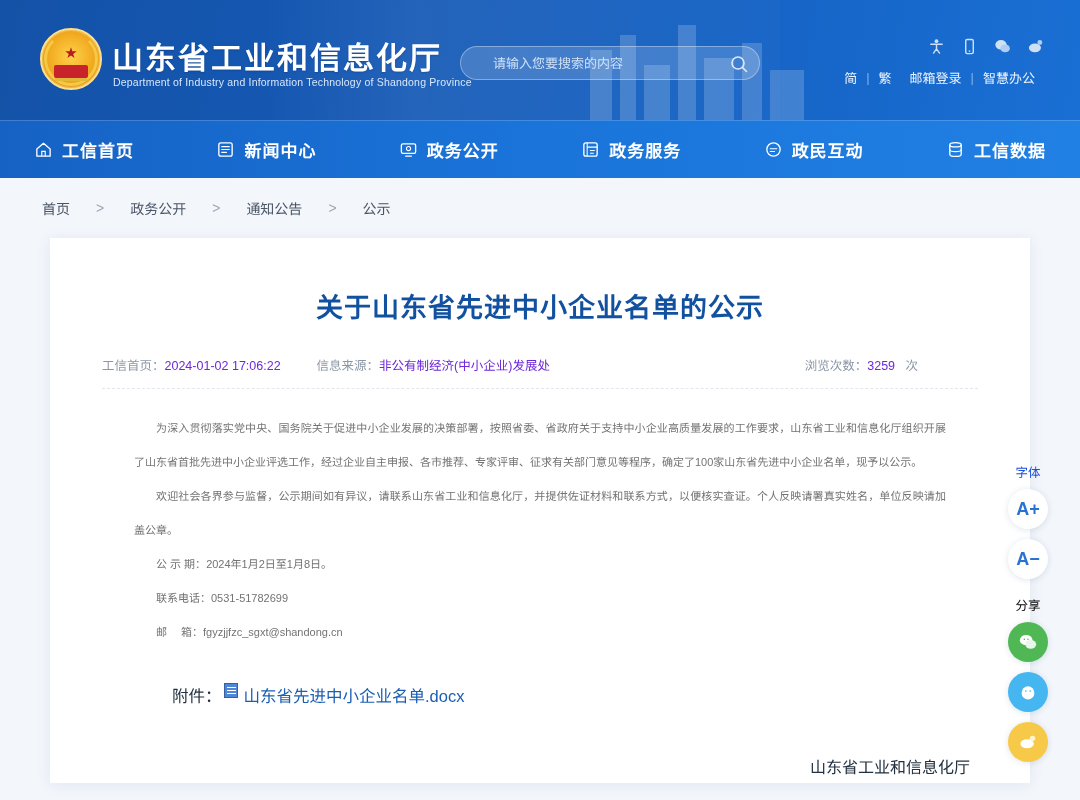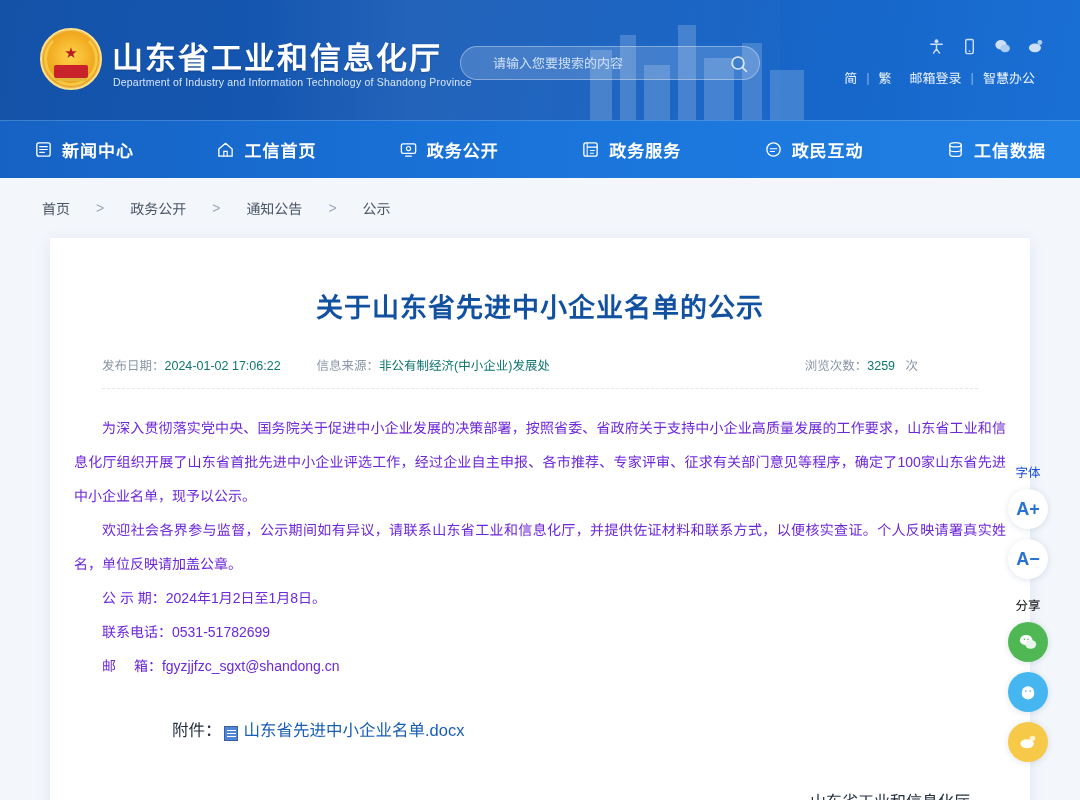--- a/index.html
+++ b/index.html
@@ -170,36 +170,36 @@
   .meta {
     margin: 30px 52px 0;
     padding-bottom: 14px;
     border-bottom: 1px dashed #e2e7ee;
     display: flex; align-items: center;
     font-size: 12.5px; color: #8b97a6;
   }
   .meta .m-date { margin-right: 36px; }
   .meta .m-src { }
   .meta .m-views { margin-left: auto; margin-right: 60px; }
-  .meta .val { color: #0f766e; }
+  .meta .val { color: #6d28d9; }
 
   .body-text {
-    margin: 22px 24px 0;
-    color: #6d28d9;
-    font-size: 14px;
+    margin: 22px 84px 0;
+    color: #737373;
+    font-size: 11px;
     line-height: 34px;
     text-align: justify;
   }
   .body-text p { margin: 0; }
   .body-text p.indent { text-indent: 2em; }
   .body-text p.kv { text-indent: 2em; }
 
   .attach {
     margin: 34px 56px 0;
-    display: flex; align-items: flex-end;
+    display: flex; align-items: flex-start;
     font-size: 16.5px; color: #22303f;
   }
   .attach .label { text-indent: 2em; padding-left: 2em; }
   .attach .docx-icon {
     display: inline-block; width: 14px; height: 15px;
     margin: 0 6px 0 2px;
     background: #4f86d8;
     border: 1px solid #36609e;
     position: relative;
   }
@@ -319,34 +319,34 @@
       <span class="item">邮箱登录</span>
       <span class="sep">|</span>
       <span class="item">智慧办公</span>
     </div>
   </div>
 
   <div class="nav">
     <div class="nav-item">
       <span class="nic">
         <svg viewBox="0 0 20 20" width="19" height="19">
+          <path d="M3 9.5 10 3.5l7 6v7.5H3z" fill="none" stroke="#ffffff" stroke-width="1.4" stroke-linejoin="round"></path>
+          <path d="M8.2 17V12h3.6v5" fill="none" stroke="#ffffff" stroke-width="1.2"></path>
+        </svg>
+      </span>
+      <span>工信首页</span>
+    </div>
+    <div class="nav-item">
+      <span class="nic">
+        <svg viewBox="0 0 20 20" width="19" height="19">
           <rect x="3" y="3" width="14" height="14" rx="2" fill="none" stroke="#ffffff" stroke-width="1.4"></rect>
           <path d="M6 7h8M6 10h8M6 13h5" stroke="#ffffff" stroke-width="1.2" stroke-linecap="round"></path>
         </svg>
       </span>
       <span>新闻中心</span>
-    </div>
-    <div class="nav-item">
-      <span class="nic">
-        <svg viewBox="0 0 20 20" width="19" height="19">
-          <path d="M3 9.5 10 3.5l7 6v7.5H3z" fill="none" stroke="#ffffff" stroke-width="1.4" stroke-linejoin="round"></path>
-          <path d="M8.2 17V12h3.6v5" fill="none" stroke="#ffffff" stroke-width="1.2"></path>
-        </svg>
-      </span>
-      <span>工信首页</span>
     </div>
     <div class="nav-item">
       <span class="nic">
         <svg viewBox="0 0 20 20" width="19" height="19">
           <rect x="2.5" y="4" width="15" height="10" rx="1.6" fill="none" stroke="#ffffff" stroke-width="1.4"></rect>
           <path d="M7 17h6" stroke="#ffffff" stroke-width="1.3" stroke-linecap="round"></path>
           <circle cx="10" cy="9" r="2.2" fill="none" stroke="#ffffff" stroke-width="1.2"></circle>
         </svg>
       </span>
       <span>政务公开</span>
@@ -390,21 +390,21 @@
     <span class="arrow">&gt;</span>
     <span class="bc">公示</span>
   </div>
 
   <div class="card">
 
     <div class="art-title">关于山东省先进中小企业名单的公示</div>
 
     <div class="meta">
       <span class="m-date">
-        <span>发布日期：</span><span class="val">2024-01-02 17:06:22</span>
+        <span>工信首页：</span><span class="val">2024-01-02 17:06:22</span>
       </span>
       <span class="m-src">
         <span>信息来源：</span><span class="val">非公有制经济(中小企业)发展处</span>
       </span>
       <span class="m-views">
         <span>浏览次数：</span><span class="val">3259</span>
         &nbsp;&nbsp;<span>次</span>
       </span>
     </div>
 

